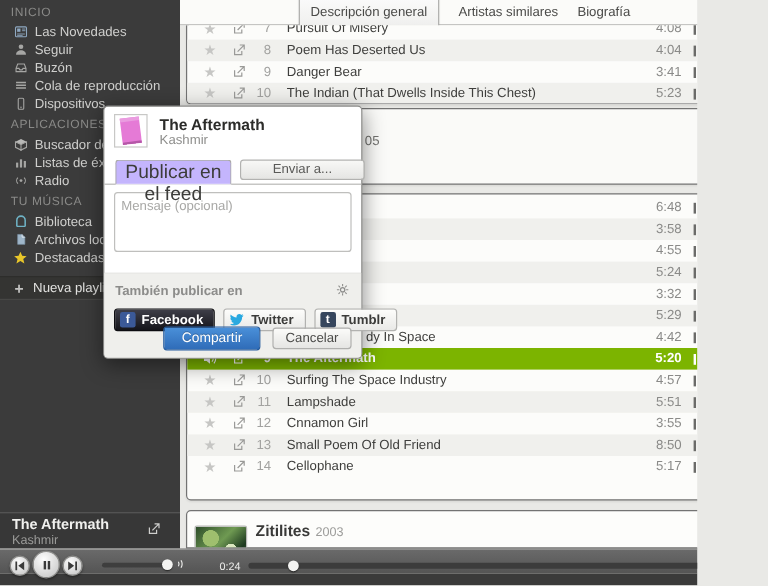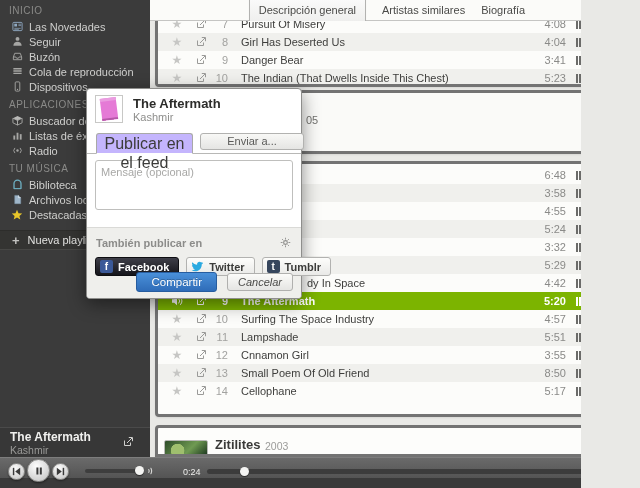--- a/index.html
+++ b/index.html
@@ -43,21 +43,21 @@
   #np-share { position:absolute; right:15px; top:6px; width:13px; height:13px; }
 
   
   #content { position:absolute; left:150px; top:0; width:474px; height:457px; background:#e9e9e6; }
   #tabbar { position:absolute; left:0; top:0; width:474px; height:21px; background:#fbfbf9;
             border-bottom:1px solid #c6c6c4; display:flex; align-items:center; justify-content:center; }
   .tab { font-size:11px; color:#4a4a48; margin:0 8px; cursor:default; white-space:nowrap; }
   .tab.sel { border:1px solid #b2b2b0; border-radius:3px; background:linear-gradient(#fefefe,#ececea);
              padding:12px 9px; box-shadow:0 1px 1px rgba(0,0,0,.08); }
 
-  .card { position:absolute; left:5px; width:464px; background:#fcfcfa; border:3px solid #737373;
+  .card { position:absolute; left:5px; width:464px; background:#fcfcfa; border:1px solid #737373;
           box-shadow:0 1px 2px rgba(0,0,0,.08); overflow:hidden; }
   #card-top { top:21px; height:66px; border-top:none; border-radius:0 0 4px 4px; }
   #card-top .rows { margin-top:-6px; }
   #album-header { top:90px; height:64px; border-radius:4px; background:#fafaf8; }
   #album-year-frag { position:absolute; left:148px; top:21px; font-size:11px; color:#72726f; }
   #card-main { top:161px; height:256px; border-radius:4px; padding-top:2px; }
   #card-next { top:425px; height:32px; border-radius:4px 4px 0 0; background:#fdfdfb; }
   #next-thumb { position:absolute; left:6px; top:12px; width:44px; height:34px; border:1px solid #b8b8b6; border-radius:2px;
                 background:radial-gradient(circle at 30% 30%, #9fbf6e 0 18%, transparent 19%),
                            radial-gradient(circle at 70% 60%, #dbe8c0 0 14%, transparent 15%),
@@ -141,21 +141,21 @@
   .svc.active { background:linear-gradient(#3e3e48,#15151b); border:1px solid #0d0d11; color:#fff; }
   .svc-ico { width:13px; height:13px; border-radius:2px; display:flex; align-items:center; justify-content:center;
              font-size:10px; font-weight:bold; color:#fff; }
   .svc-ico.facebook { background:#3b5998; }
   .svc-ico.tumblr { background:#36465d; }
   .svc-ico.twitter { background:transparent; }
   .act-row { position:absolute; right:8px; bottom:6px; display:flex; gap:10px; align-items:center; }
   #btn-compartir { padding:3px 14px; font-size:11.5px; color:#fff; background:linear-gradient(#4a90d9,#2f6cb8);
                    border:1px solid #275d9f; border-radius:3px; text-shadow:0 -1px 0 rgba(0,0,0,.25); }
   #btn-cancelar { padding:2px 10px; font-size:11px; color:#4a4a48; background:linear-gradient(#fbfbf9,#e5e5e3);
-                  border:1px solid #b0b0ae; border-radius:3px;font-style:italic; }
+                  border:1px solid #b0b0ae; border-radius:3px; }
 </style>
 </head>
 <body>
 
 <div id="app">
 
   <aside id="sidebar">
     <nav id="sidebar-nav">
         <div class="side-title">INICIO</div>
         <div class="side-item">
@@ -337,21 +337,21 @@
           </div>
           <div class="row">
             <span class="c-star">★</span>
             <span class="c-share">
               <svg width="12" height="12" viewBox="0 0 12 12">
                 <path d="M2.5 4.5v5h6v-3" fill="none" stroke="#9a9a98"></path>
                 <path d="M5 7 10 2M6.8 1.5h3.7v3.7" fill="none" stroke="#9a9a98"></path>
               </svg>
             </span>
             <span class="c-num">8</span>
-            <span class="c-title">Girl Has Deserted Us</span>
+            <span class="c-title">Poem Has Deserted Us</span>
             <span class="c-time">4:04</span>
             <span class="c-pop">
               <i class="dk"></i>
               <i class="dk"></i>
               <i class="dk"></i>
               <i></i>
               <i></i>
               <i></i>
               <i></i>
               <i></i>

